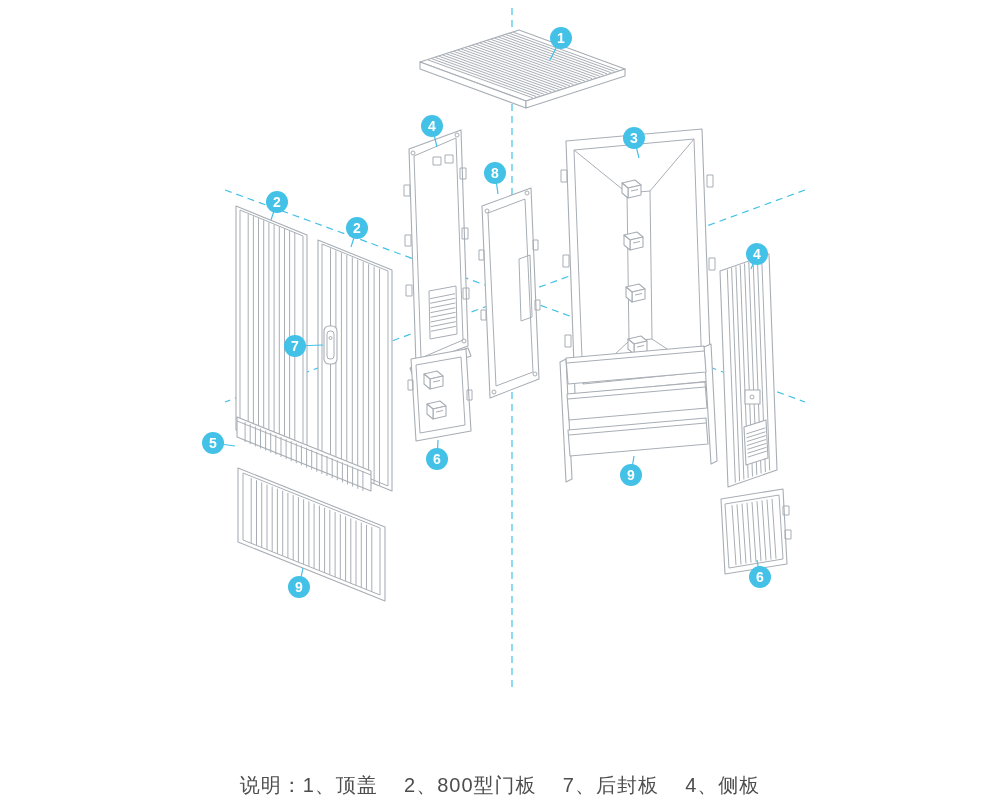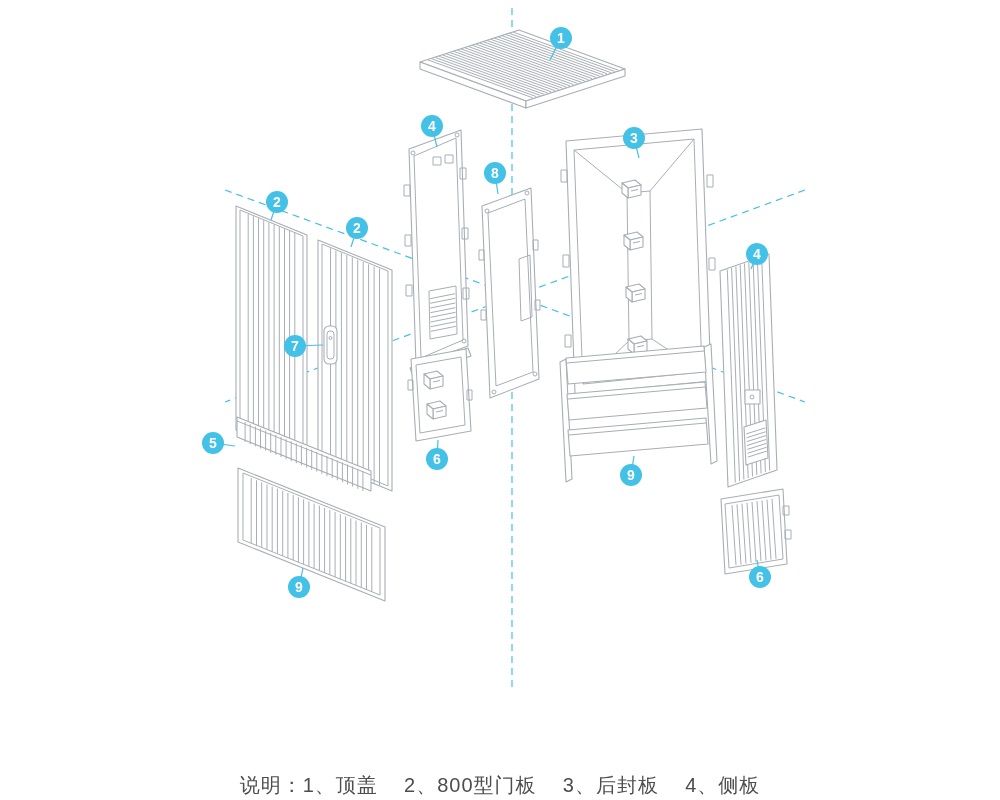--- a/index.html
+++ b/index.html
@@ -364,16 +364,16 @@
     <text x="760" y="582">6</text>
   </g>
   <g class="callout">
     <line class="leader" x1="299" y1="587" x2="303" y2="568"></line>
     <circle cx="299" cy="587" r="11"></circle>
     <text x="299" y="592">9</text>
   </g>
 </svg>
 
 <div class="legend">
-  <div>说明：1、顶盖    2、800型门板    3、后封板    4、侧板</div>
+  <div>说明：1、顶盖    2、800型门板    7、后封板    4、侧板</div>
   
   
 </div>
 
 </body></html>

